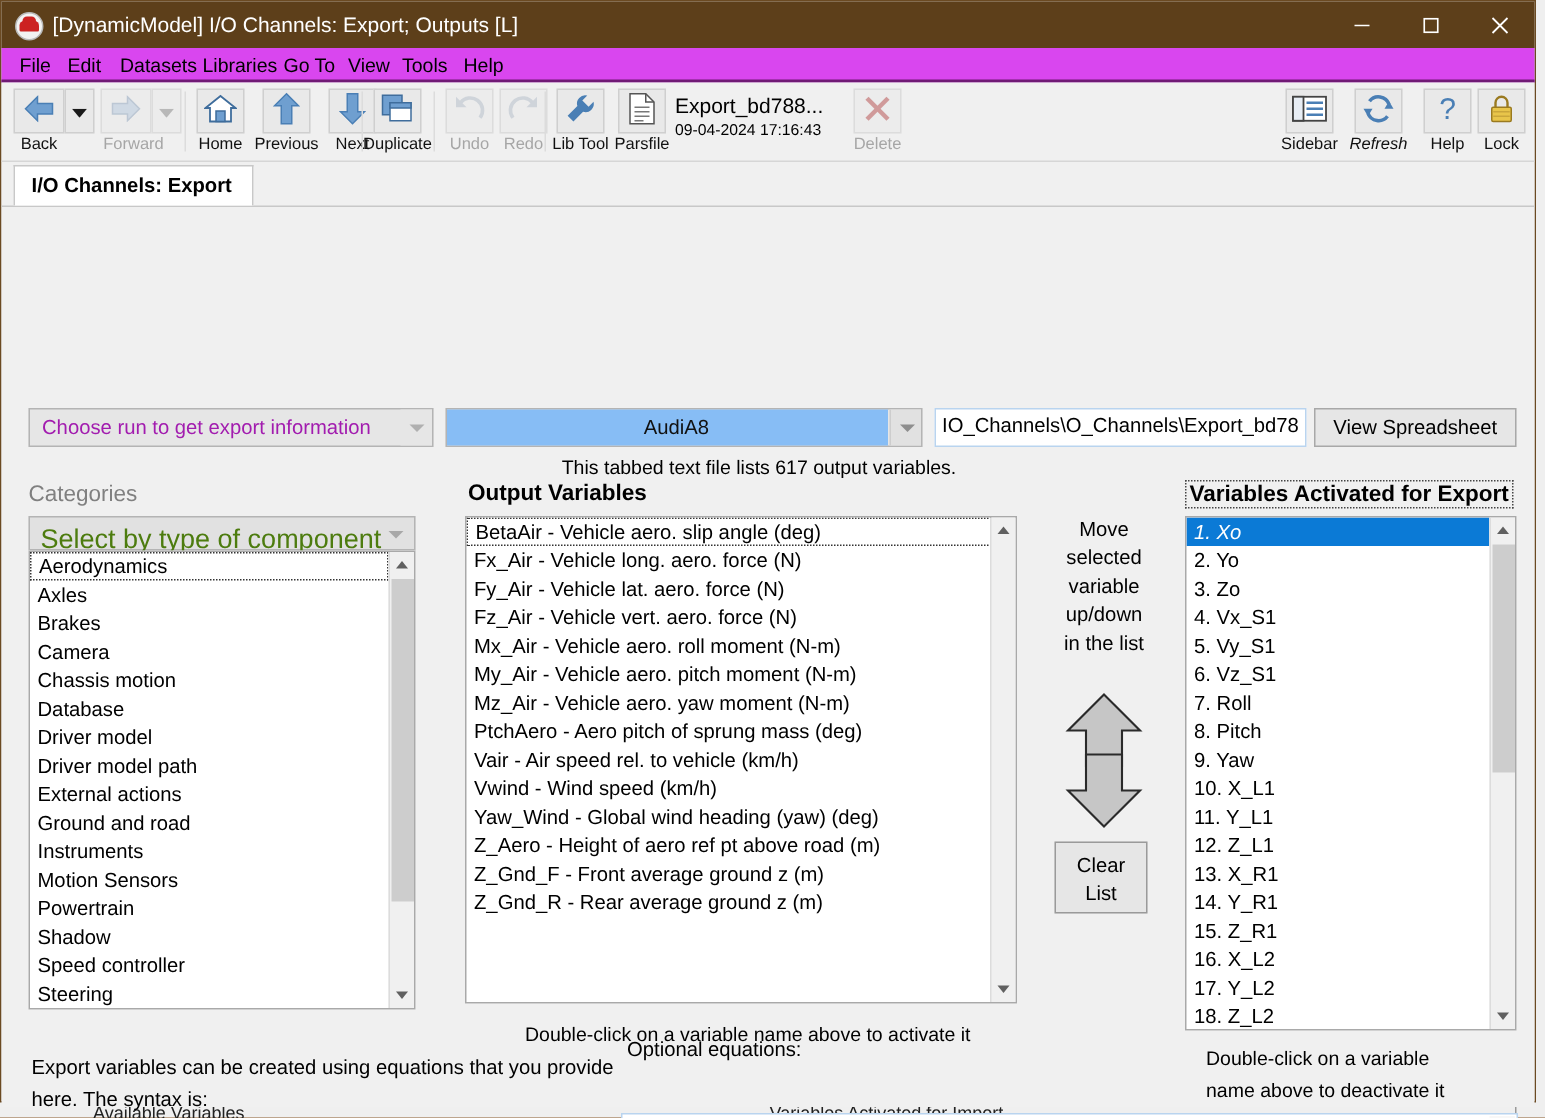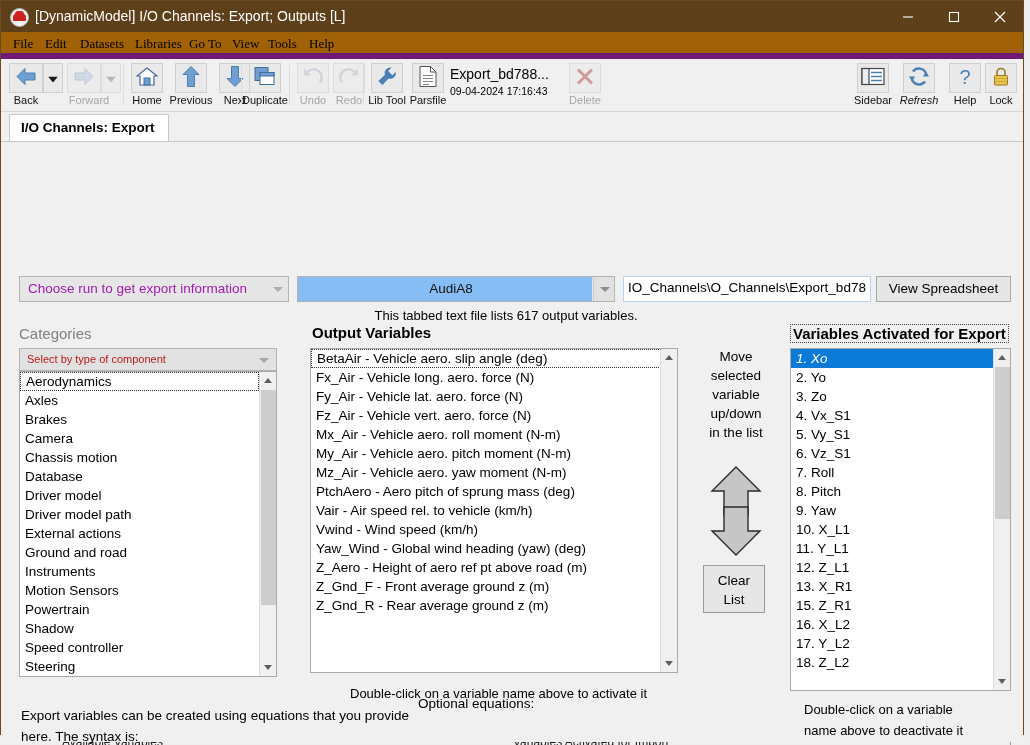--- a/index.html
+++ b/index.html
@@ -24,21 +24,21 @@
   #titlebar .ticon .car{position:absolute;left:2px;top:5px;width:13px;height:7px;
       background:#cc2222;border-radius:3px 3px 1px 1px;}
   #titlebar .ticon .car:after{content:"";position:absolute;left:2px;top:-3px;width:9px;height:4px;
       background:#cc2222;border-radius:3px 3px 0 0;}
   #title-text{position:absolute;left:34px;top:7px;font-size:14px;color:#fff;white-space:nowrap;}
   .wbtn{position:absolute;top:0;width:46px;height:31px;cursor:default;}
   .wbtn svg{position:absolute;left:50%;top:50%;transform:translate(-50%,-50%);}
   #btn-min{right:92px;}#btn-max{right:46px;}#btn-close{right:0px;}
 
   
-  #menubar{position:relative;height:21px;background:#a16207;border-bottom:6px solid #701a75;font-family:Liberation Serif, serif;}
+  #menubar{position:relative;height:21px;background:#d946ef;border-bottom:2px solid #701a75;}
   .menu-item{position:absolute;top:3px;font-size:13px;padding:1px 5px;white-space:nowrap;cursor:default;}
 
   
   #toolbar{position:relative;height:52px;background:#f0f0f0;border-bottom:1px solid #d6d6d6;}
   .tbtn{position:absolute;top:4px;width:44px;height:44px;cursor:default;}
   .tbtn .box{position:absolute;left:6px;top:0px;width:32px;height:30px;
      background:#e9e9e9;border:1px solid #cfcfcf;box-sizing:border-box;}
   .tbtn .lbl{position:absolute;left:0;top:31px;width:44px;text-align:center;font-size:11px;color:#111;}
   .tbtn.dim .lbl{color:#a6a6a6;}
   .tbtn .ico{position:absolute;left:50%;top:15px;transform:translate(-50%,-50%);}
@@ -89,21 +89,21 @@
   .vscroll .arr.up{top:0;}
   .vscroll .arr.dn{bottom:0;}
   .vscroll .arr:after{content:"";position:absolute;left:4px;border-left:4px solid transparent;border-right:4px solid transparent;}
   .vscroll .arr.up:after{top:6px;border-bottom:5px solid #606060;}
   .vscroll .arr.dn:after{bottom:6px;border-top:5px solid #606060;}
   .vscroll .thumb{position:absolute;left:1px;width:15px;background:#cdcdcd;}
 
   
   #cat-header{position:absolute;left:18px;top:206px;width:258px;height:23px;
       box-sizing:border-box;border:1px solid #b4b4b4;background:#e1e1e1;}
-  #cat-header .txt{position:absolute;left:7px;top:4px;color:#b91c1c;font-size:11px;}
+  #cat-header .txt{position:absolute;left:7px;top:4px;color:#4d7c0f;font-size:18px;}
   #cat-header .arrowbox{position:absolute;right:2px;top:0;width:20px;height:100%;}
   #cat-header .arrowbox:after{content:"";position:absolute;left:5px;top:9px;border-left:5px solid transparent;border-right:5px solid transparent;border-top:5px solid #a8a8a8;}
 
   
   #movecol{position:absolute;left:695px;top:205px;width:80px;text-align:center;font-size:13.5px;line-height:19px;}
   .bigarrow{position:absolute;left:707px;width:56px;height:52px;}
   #arrow-up{top:323px;}
   #arrow-dn{top:363px;}
   #btn-clear{position:absolute;left:702px;top:423px;width:62px;height:48px;
       box-sizing:border-box;border:1px solid #9a9a9a;background:#e6e6e6;
@@ -488,20 +488,21 @@
             <div class="lrow">4. Vx_S1</div>
             <div class="lrow">5. Vy_S1</div>
             <div class="lrow">6. Vz_S1</div>
             <div class="lrow">7. Roll</div>
             <div class="lrow">8. Pitch</div>
             <div class="lrow">9. Yaw</div>
             <div class="lrow">10. X_L1</div>
             <div class="lrow">11. Y_L1</div>
             <div class="lrow">12. Z_L1</div>
             <div class="lrow">13. X_R1</div>
+            <div class="lrow">14. Y_R1</div>
             <div class="lrow">15. Z_R1</div>
             <div class="lrow">16. X_L2</div>
             <div class="lrow">17. Y_L2</div>
             <div class="lrow">18. Z_L2</div>
           </div>
         <div class="vscroll">
           <div class="arr up"></div>
           <div class="thumb" style="top:18px;height:152px;"></div>
           <div class="arr dn"></div>
         </div>

